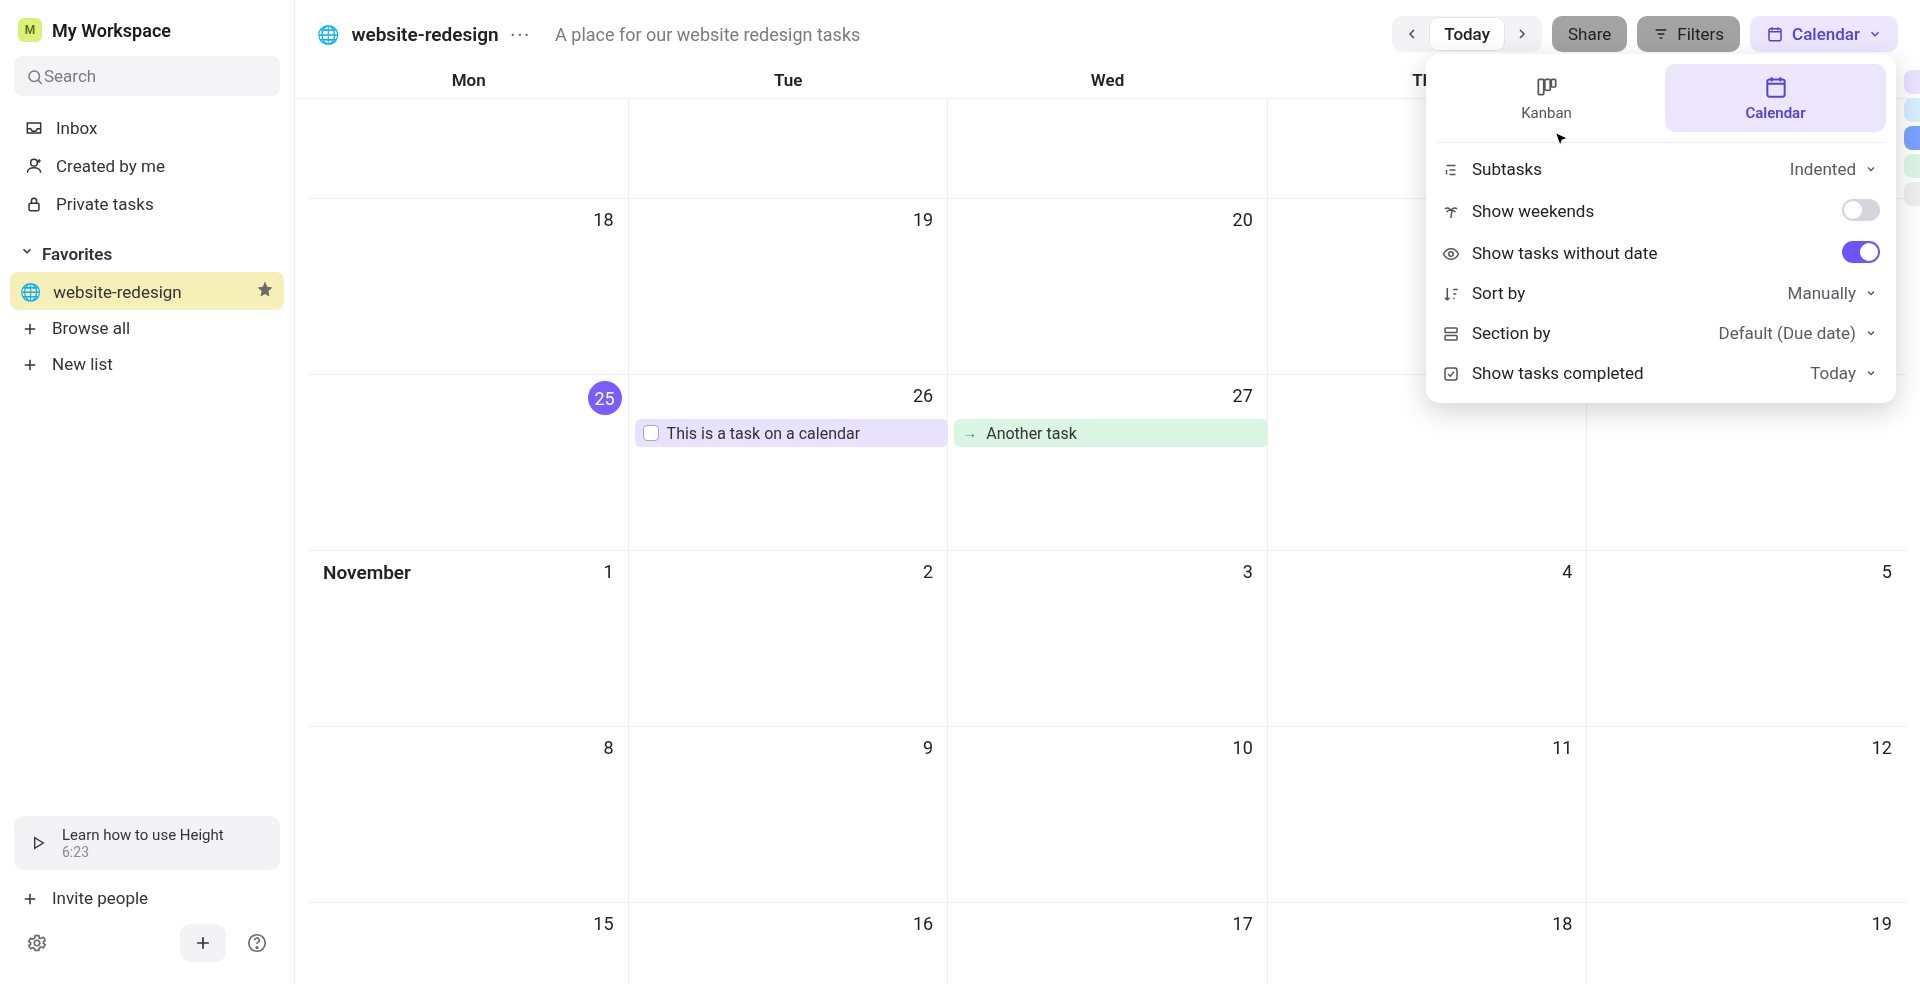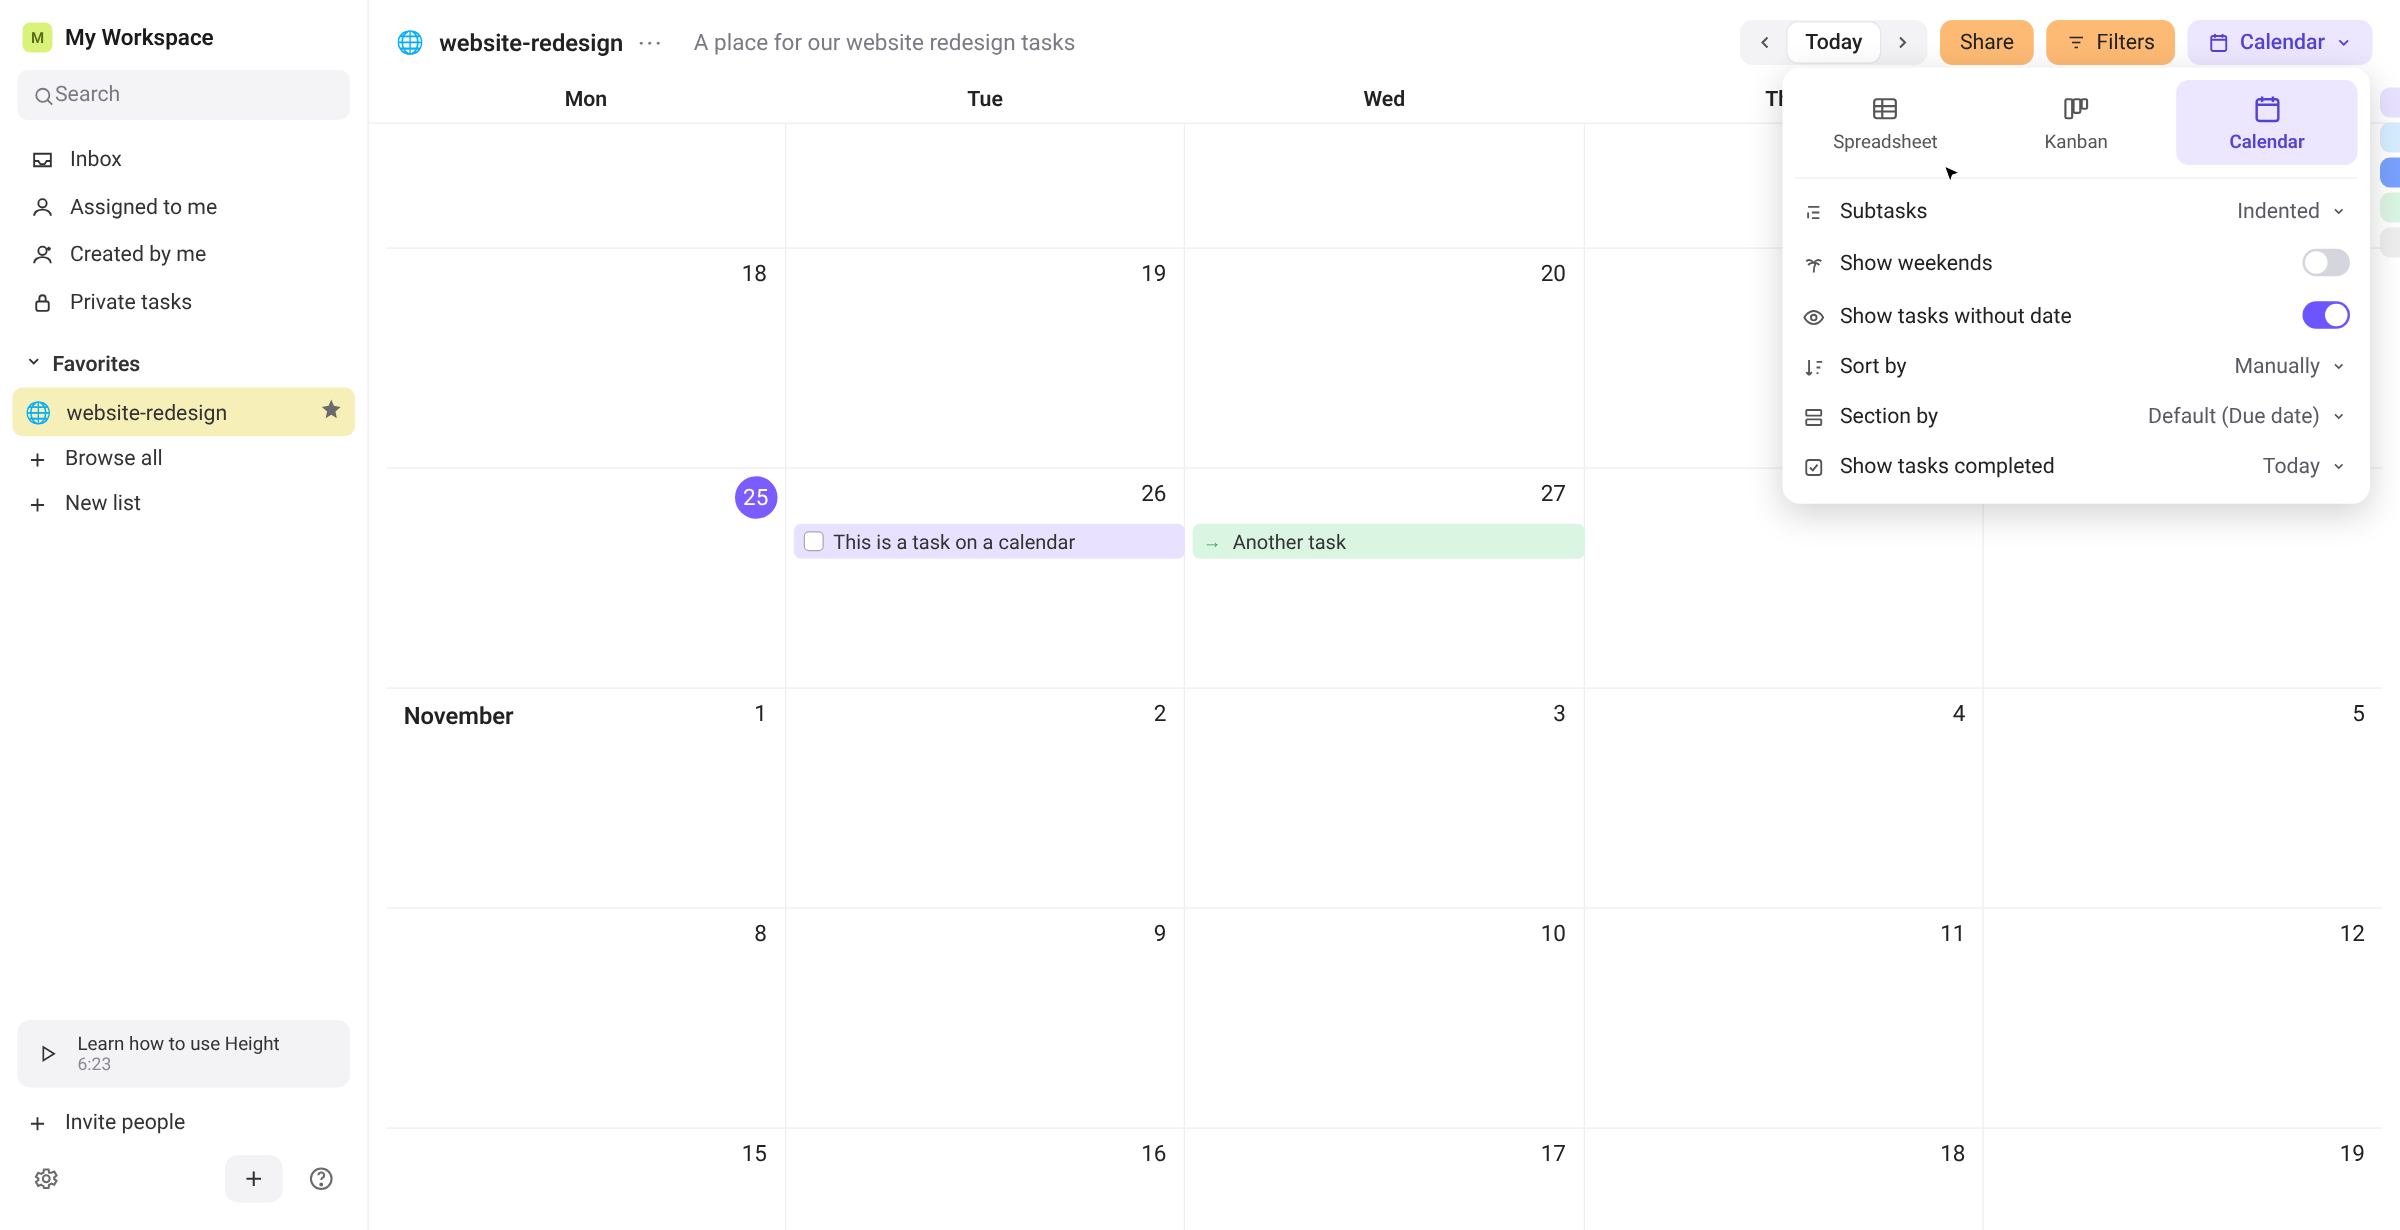--- a/index.html
+++ b/index.html
@@ -31,21 +31,21 @@
 .main{flex:1;display:flex;flex-direction:column;position:relative}
 .topbar{display:flex;align-items:center;gap:12px;padding:16px 22px 10px}
 .page-icon{font-size:18px}
 .page-title{font-size:19px;font-weight:600;color:#222}
 .page-more{color:#7a7a85;font-weight:700;letter-spacing:2px;cursor:pointer}
 .page-desc{color:#7a7a85;font-size:18px;margin-left:12px}
 .top-actions{margin-left:auto;display:flex;align-items:center;gap:10px}
 .seg{display:flex;background:#f3f3f5;border-radius:10px;padding:2px}
 .seg-btn{padding:6px 10px;display:flex;align-items:center;justify-content:center;color:#555;cursor:pointer}
 .seg-btn.today{padding:6px 14px;background:#fff;border-radius:8px;box-shadow:0 0 0 1px rgba(0,0,0,.05);font-size:17px;color:#222;font-weight:500}
-.btn{background:#fdba74;border-radius:10px;padding:8px 16px;font-size:17px;color:#222;cursor:pointer;display:flex;align-items:center;gap:8px}
+.btn{background:#a3a3a3;border-radius:10px;padding:8px 16px;font-size:17px;color:#222;cursor:pointer;display:flex;align-items:center;gap:8px}
 .btn.calendar{background:#ece7ff;color:#5442d6;font-weight:500}
 .btn.calendar svg:last-child{color:#5442d6}
 .day-header{display:flex;padding:0 14px;border-bottom:1px solid #eee}
 .day-col{flex:1;text-align:center;font-size:17px;font-weight:600;color:#222;padding:8px 0}
 .cal{flex:1;display:flex;flex-direction:column;padding:0 14px;overflow:hidden}
 .week{display:flex;flex:1;min-height:176px;border-bottom:1px solid #eee}
 .week:first-child{min-height:100px}
 .cell{flex:1;border-right:1px solid #eee;position:relative;padding:6px 10px}
 .cell:last-child{border-right:none}
 .date{position:absolute;top:10px;right:14px;font-size:18px;color:#222}
@@ -96,27 +96,20 @@
         <svg width="20" height="20" viewBox="0 0 24 24" fill="none" stroke="currentColor" stroke-width="1.8">
             <path d="M4 13h4l2 3h4l2-3h4"></path>
             <path d="M4 6h16v12H4z"></path>
           </svg>
         <span>Inbox</span>
       </div>
       <div class="nav-item">
         <svg width="20" height="20" viewBox="0 0 24 24" fill="none" stroke="currentColor" stroke-width="1.8">
             <circle cx="12" cy="8" r="4"></circle>
             <path d="M4 20c0-4 4-6 8-6s8 2 8 6"></path>
-          </svg>
-        <span>Assigned to me</span>
-      </div>
-      <div class="nav-item">
-        <svg width="20" height="20" viewBox="0 0 24 24" fill="none" stroke="currentColor" stroke-width="1.8">
-            <circle cx="12" cy="8" r="4"></circle>
-            <path d="M4 20c0-4 4-6 8-6s8 2 8 6"></path>
             <path d="M18 4v4M16 6h4"></path>
           </svg>
         <span>Created by me</span>
       </div>
       <div class="nav-item">
         <svg width="20" height="20" viewBox="0 0 24 24" fill="none" stroke="currentColor" stroke-width="1.8">
             <rect x="6" y="11" width="12" height="9" rx="2"></rect>
             <path d="M9 11V8a3 3 0 0 1 6 0v3"></path>
           </svg>
         <span>Private tasks</span>
@@ -347,27 +340,20 @@
       <span class="s2"></span>
       <span class="s3"></span>
       <span class="s4"></span>
       <span class="s5"></span>
     </div>
 
     <div class="popover">
       <div class="view-switch">
         <div class="view-opt">
           <svg width="26" height="26" viewBox="0 0 24 24" fill="none" stroke="currentColor" stroke-width="1.6">
-              <rect x="4" y="5" width="16" height="14" rx="2"></rect>
-              <path d="M4 10h16M4 14h16M10 5v14"></path>
-            </svg>
-          <span>Spreadsheet</span>
-        </div>
-        <div class="view-opt">
-          <svg width="26" height="26" viewBox="0 0 24 24" fill="none" stroke="currentColor" stroke-width="1.6">
               <rect x="4" y="5" width="5" height="14" rx="1"></rect>
               <rect x="10" y="5" width="5" height="10" rx="1"></rect>
               <rect x="16" y="5" width="4" height="7" rx="1"></rect>
             </svg>
           <span>Kanban</span>
         </div>
         <div class="view-opt active">
           <svg width="26" height="26" viewBox="0 0 24 24" fill="none" stroke="currentColor" stroke-width="1.8">
               <rect x="4" y="5" width="16" height="16" rx="2"></rect>
               <path d="M4 9h16M8 3v4M16 3v4"></path>

